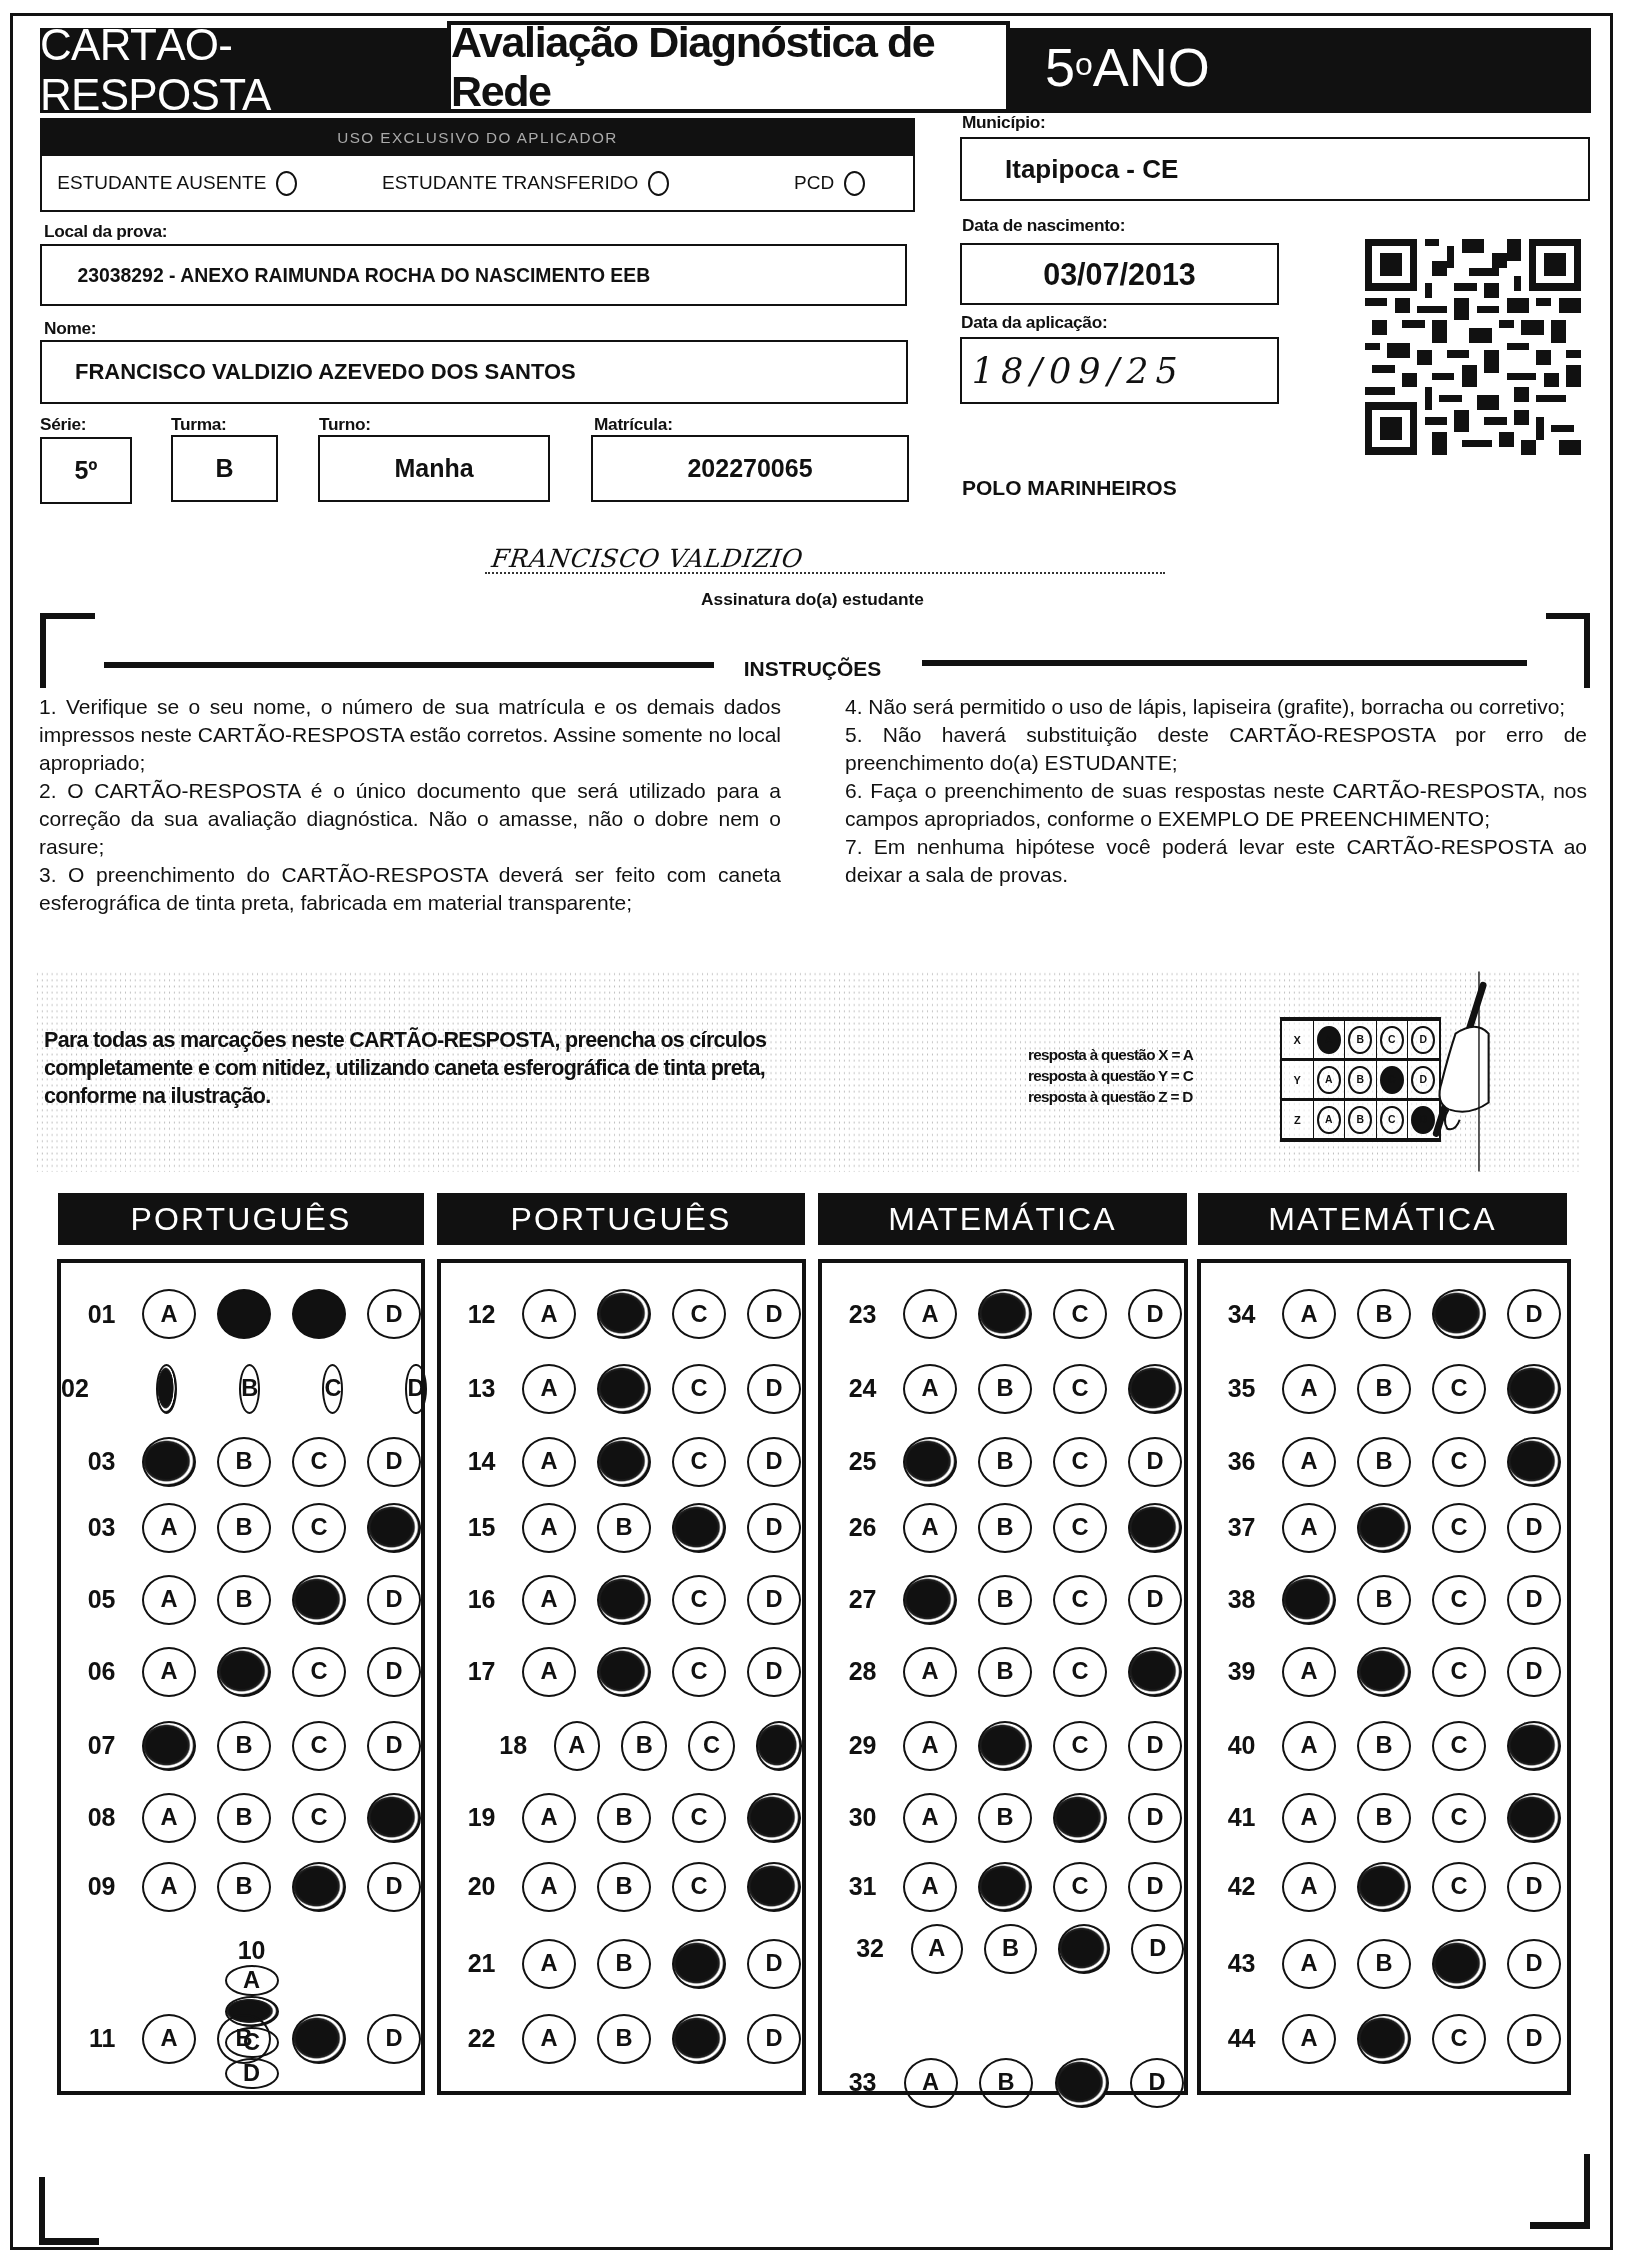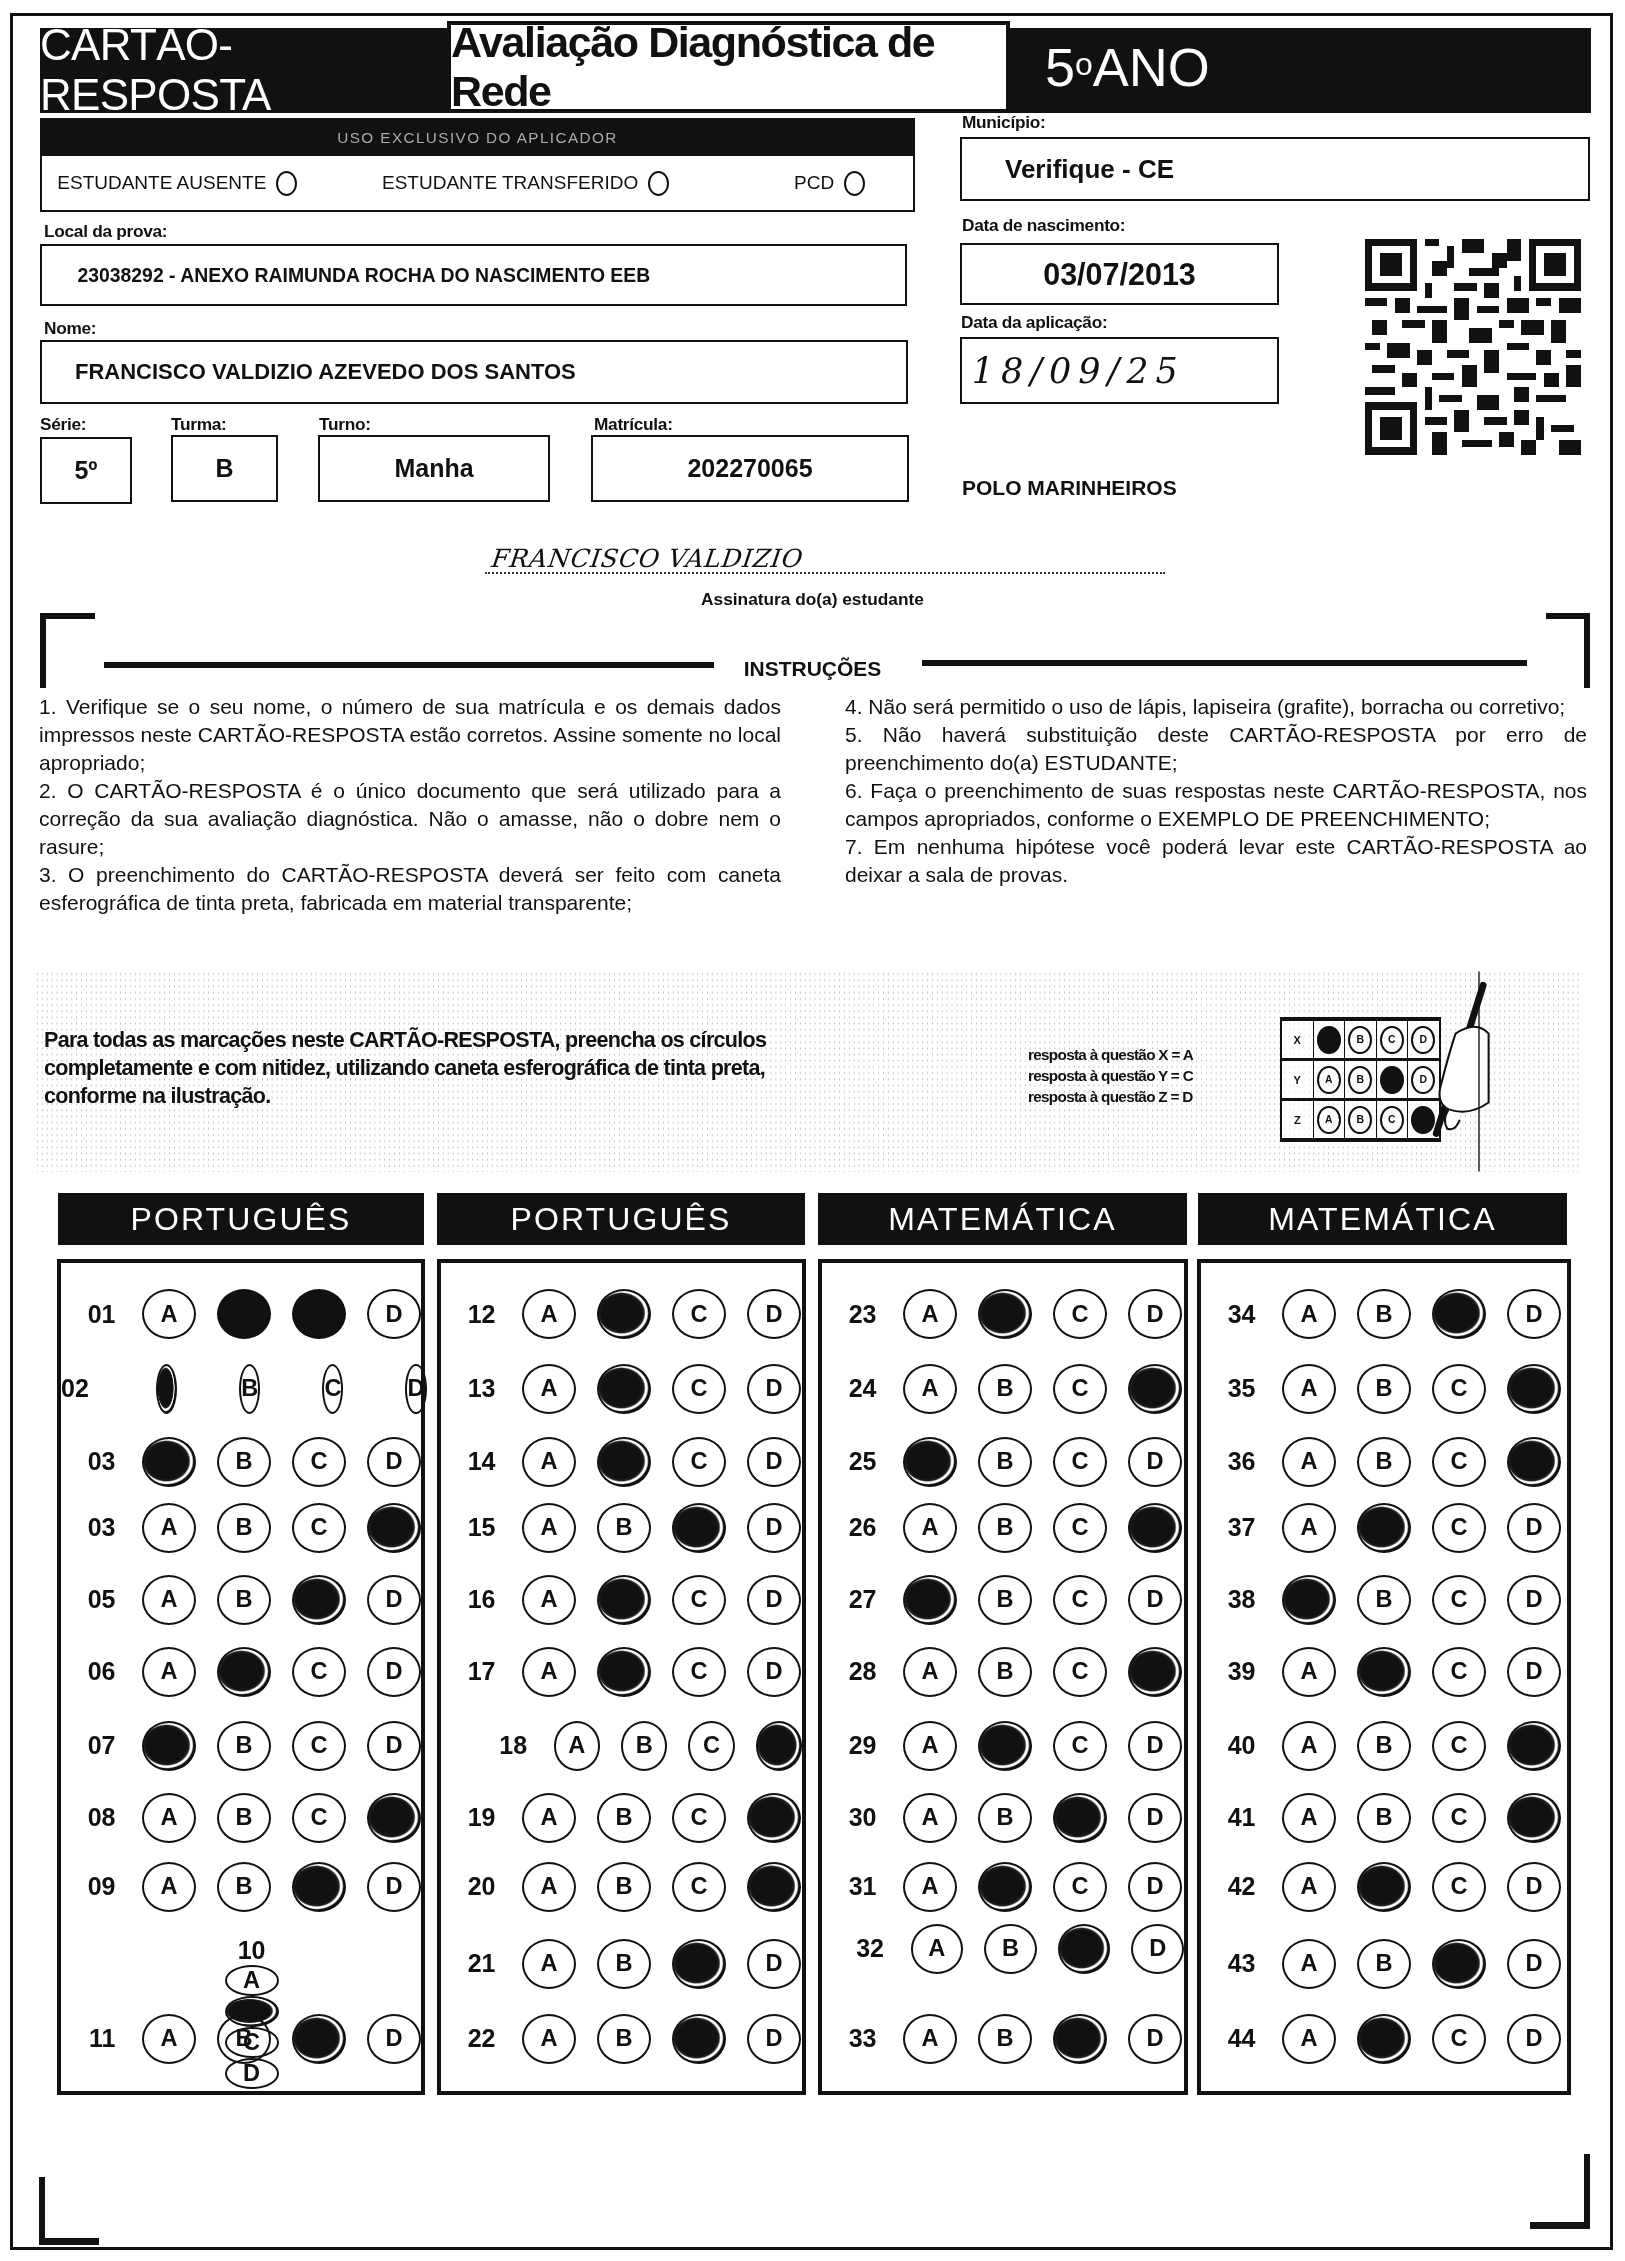--- a/index.html
+++ b/index.html
@@ -119,21 +119,21 @@
 </div>
 <div class="abs field" style="left:318px;top:435px;width:232px;height:67px;justify-content:center;">
   <span class="field-text" style="font-size:25px;">Manha</span>
 </div>
 <div class="abs field" style="left:591px;top:435px;width:318px;height:67px;justify-content:center;">
   <span class="field-text" style="font-size:25px;">202270065</span>
 </div>
 
 <div class="abs lbl" style="left:962px;top:112px;">Município:</div>
 <div class="abs field" style="left:960px;top:137px;width:630px;height:64px;padding-left:43px;">
-  <span class="field-text" style="font-size:26px;">Verifique - CE</span>
+  <span class="field-text" style="font-size:26px;">Itapipoca - CE</span>
 </div>
 
 <div class="abs lbl" style="left:962px;top:215px;">Data de nascimento:</div>
 <div class="abs field" style="left:960px;top:243px;width:319px;height:62px;justify-content:center;">
   <span class="field-text" style="font-size:30.5px;">03/07/2013</span>
 </div>
 
 <div class="abs lbl" style="left:961px;top:312px;">Data da aplicação:</div>
 <div class="abs field" style="left:960px;top:337px;width:319px;height:67px;padding-left:9.7px;">
   <span style="font-family:'DejaVu Serif',serif;font-style:italic;font-size:35px;letter-spacing:7px;font-weight:normal;">18/09/25</span>
@@ -530,21 +530,21 @@
         <div class="bub">C</div>
         <div class="bub">D</div>
       </div>
       <div class="q-row" style="top: 658px; padding-left: 9px;">
         <div class="q-num">32</div>
         <div class="bub">A</div>
         <div class="bub">B</div>
         <div class="bub marked">C</div>
         <div class="bub">D</div>
       </div>
-      <div class="q-row" style="top: 748px;">
+      <div class="q-row" style="top: 792px; justify-content: space-between;">
         <div class="q-num">33</div>
         <div class="bub">A</div>
         <div class="bub">B</div>
         <div class="bub marked">C</div>
         <div class="bub">D</div>
       </div>
     </div>
     <div class="abs sec-head" style="left: 1198px; top: 1193px; width: 369px;">MATEMÁTICA</div>
     <div class="abs sec-box" style="left: 1197px; top: 1259px; width: 374px; height: 836px;">
       <div class="q-row" style="top: 23.6px;">

